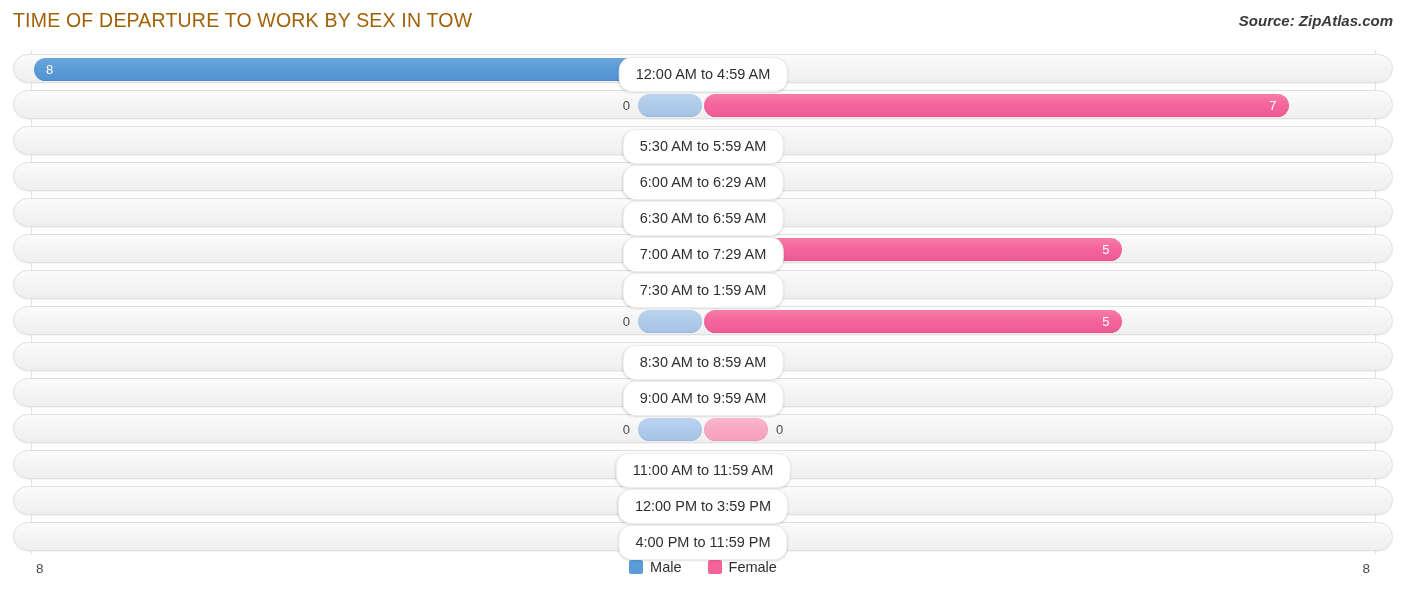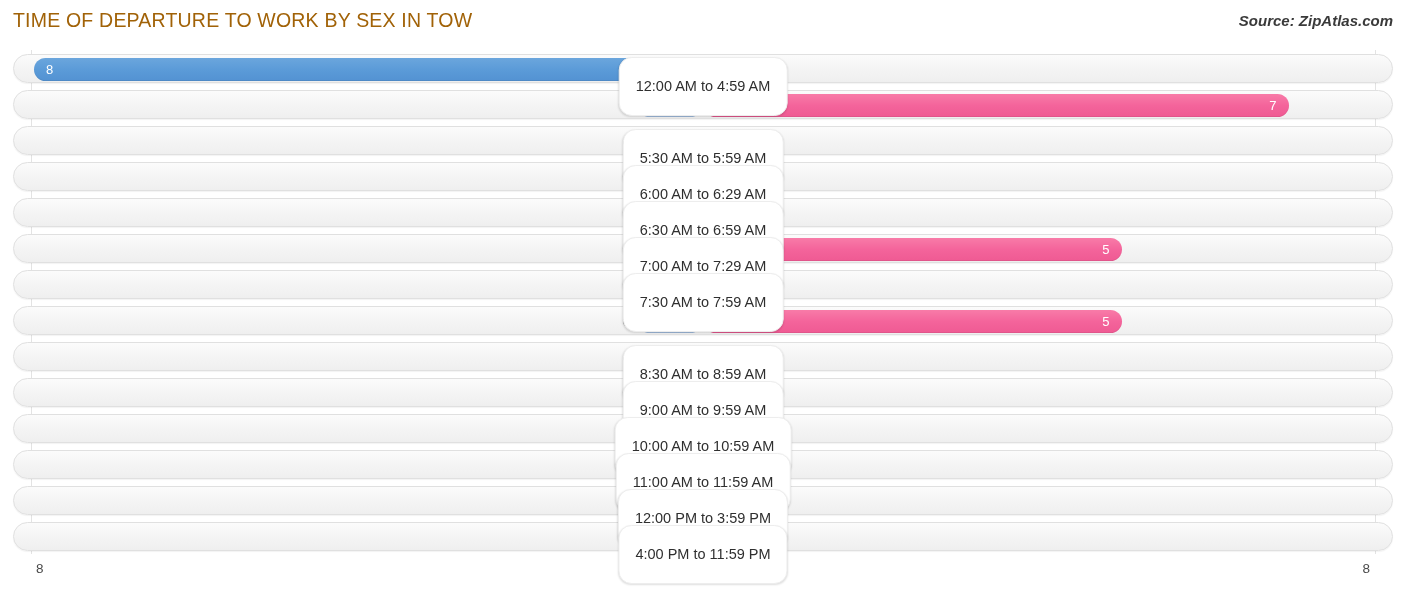--- a/index.html
+++ b/index.html
@@ -126,21 +126,21 @@
   .out-val.male   { text-align: right; }
   .out-val.female { text-align: left; }
 
   .row-label {
     position: absolute;
     top: 2px;
     left: 50%;
     transform: translateX(-50%);
     height: 25px;
     line-height: 25px;
-    padding: 16px 16px;
+    padding: 4px 16px;
     border-radius: 13px;
     background: #ffffff;
     border: 1px solid #ededed;
     box-shadow: 0 1px 2px rgba(0,0,0,0.13);
     font-size: 14.5px;
     color: #2f2f2f;
     white-space: nowrap;
     z-index: 3;
   }
 
@@ -234,21 +234,21 @@
         <div class="bar bar-female" style="width: 417.5px;">
           <span class="bar-val">5</span>
         </div>
         <div class="row-label">7:00 AM to 7:29 AM</div>
       </div>
       <div class="row" style="top: 220px;">
         <div class="out-val male" style="right: 762px; width: 40px;">0</div>
         <div class="bar bar-male zero" style="width: 64px;"></div>
         <div class="out-val female" style="left: 762px; width: 40px;">0</div>
         <div class="bar bar-female zero" style="width: 64px;"></div>
-        <div class="row-label">7:30 AM to 7:59 AM</div>
+        <div class="row-label">7:30 AM to 1:59 AM</div>
       </div>
       <div class="row" style="top: 256px;">
         <div class="out-val male" style="right: 762px; width: 40px;">0</div>
         <div class="bar bar-male zero" style="width: 64px;"></div>
         <div class="bar bar-female" style="width: 417.5px;">
           <span class="bar-val">5</span>
         </div>
       </div>
       <div class="row" style="top: 292px;">
         <div class="out-val male" style="right: 762px; width: 40px;">0</div>
@@ -262,21 +262,20 @@
         <div class="bar bar-male zero" style="width: 64px;"></div>
         <div class="out-val female" style="left: 762px; width: 40px;">0</div>
         <div class="bar bar-female zero" style="width: 64px;"></div>
         <div class="row-label">9:00 AM to 9:59 AM</div>
       </div>
       <div class="row" style="top: 364px;">
         <div class="out-val male" style="right: 762px; width: 40px;">0</div>
         <div class="bar bar-male zero" style="width: 64px;"></div>
         <div class="out-val female" style="left: 762px; width: 40px;">0</div>
         <div class="bar bar-female zero" style="width: 64px;"></div>
-        <div class="row-label">10:00 AM to 10:59 AM</div>
       </div>
       <div class="row" style="top: 400px;">
         <div class="out-val male" style="right: 762px; width: 40px;">0</div>
         <div class="bar bar-male zero" style="width: 64px;"></div>
         <div class="out-val female" style="left: 762px; width: 40px;">0</div>
         <div class="bar bar-female zero" style="width: 64px;"></div>
         <div class="row-label">11:00 AM to 11:59 AM</div>
       </div>
       <div class="row" style="top: 436px;">
         <div class="out-val male" style="right: 762px; width: 40px;">0</div>

